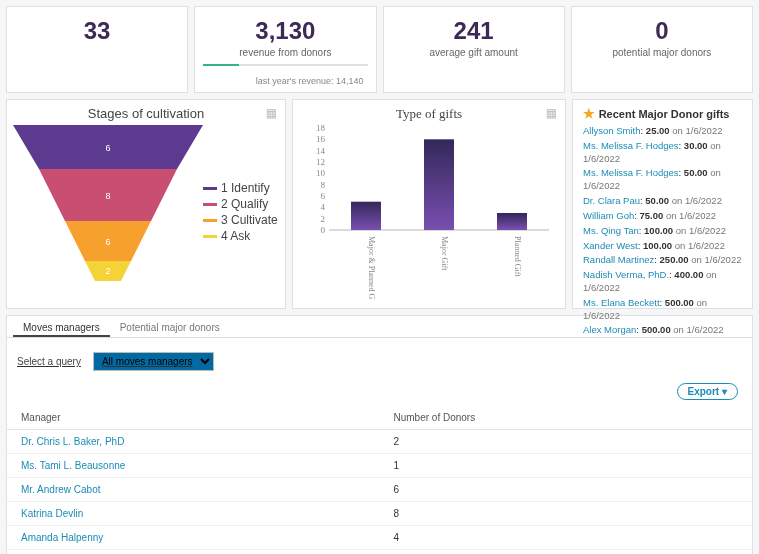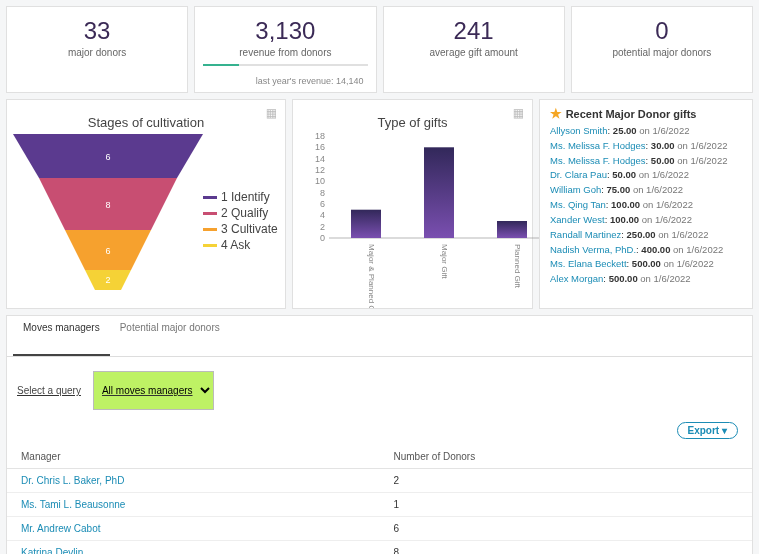--- a/index.html
+++ b/index.html
@@ -13,21 +13,21 @@
   }
   .kpi-row { display: flex; gap: 6px; margin-bottom: 6px; }
   .kpi-card {
     flex: 1;
     background: #fff;
     border: 1px solid #e0e0e0;
     padding: 10px 8px 6px;
     text-align: center;
     position: relative;
   }
-  .kpi-value { font-size: 24px; font-weight: 400; color: #3b2a56; }
+  .kpi-value { font-size: 24px; font-weight: 700; color: #3b2a56; }
   .kpi-label { font-size: 10px; color: #666; margin-top: 2px; }
   .kpi-sub {
     font-size: 9px;
     color: #888;
     margin-top: 10px;
     text-align: right;
     padding-right: 4px;
   }
   .progress-line {
     height: 2px;
@@ -47,40 +47,39 @@
     background: #fff;
     border: 1px solid #e0e0e0;
     position: relative;
   }
   .panel-title {
     text-align: center;
     font-size: 13px;
     color: #444;
     padding: 6px 0 2px;
     font-weight: 500;
-    margin-top: 9px;
   }
   .panel-icon {
     position: absolute;
     right: 8px;
     top: 6px;
     color: #bbb;
     font-size: 12px;
     cursor: pointer;
   }
   
   .funnel-panel { width: 280px; height: 210px; }
   .funnel-body { display: flex; padding: 2px 6px 6px; }
   .funnel-svg { width: 190px; height: 170px; }
   .funnel-legend { font-size: 12px; color: #444; padding-top: 56px; }
   .funnel-legend .row { display: flex; align-items: center; margin-bottom: 2px; }
   .swatch { width: 14px; height: 3px; margin-right: 4px; }
   .funnel-label { font-size: 9px; fill: #fff; text-anchor: middle; }
   
-  .bar-panel { width: 241px; height: 210px; }
+  .bar-panel { width: 274px; height: 210px; font-family: Liberation Serif, serif; }
   .bar-body { padding: 0 10px 4px; }
   .bar-svg { width: 254px; height: 176px; }
   .tick-label { font-size: 9px; fill: #888; }
   .cat-label { font-size: 8px; fill: #888; }
   
   .gifts-panel { flex: 1; padding: 6px 10px 10px; height: 210px; }
   .gifts-title {
     font-size: 11px;
     font-weight: 600;
     color: #333;
@@ -103,44 +102,44 @@
     background: #fff;
     border: 1px solid #e0e0e0;
     padding: 0 0 10px;
   }
   .tabs {
     display: flex;
     border-bottom: 1px solid #ddd;
     padding: 0 6px;
   }
   .tab {
-    padding: 6px 10px 21px;
+    padding: 6px 10px 2px;
     font-size: 10px;
     color: #777;
     cursor: pointer;
     border-bottom: 2px solid transparent;
   }
   .tab.active {
     color: #333;
     border-bottom: 2px solid #444;
     font-weight: 500;
   }
   .query-row {
     display: flex;
     align-items: center;
     gap: 12px;
     padding: 14px 10px 8px;
     text-decoration: underline;
   }
   .query-label { font-size: 10px; color: #444; font-weight: 500; }
   .query-select {
     font-size: 10px;
-    padding: 12px 4px;
+    padding: 2px 4px;
     border: 1px solid #bbb;
-    background: #bef264;
+    background: #0369a1;
   }
   .export-row { text-align: right; padding: 4px 14px 6px; }
   .export-btn {
     font-size: 10px;
     color: #1b8cb5;
     border: 1px solid #1b8cb5;
     background: #fff;
     border-radius: 10px;
     padding: 2px 10px;
     cursor: pointer;
@@ -162,21 +161,20 @@
   }
   .mgr-table td.name { color: #1b8cb5; cursor: pointer; }
   .star { color: #f5a623; font-size: 13px; }
 </style>
 </head>
 <body>
 
 <div class="kpi-row">
   <div class="kpi-card">
     <div class="kpi-value">33</div>
-    <div class="kpi-label">major donors</div>
   </div>
   <div class="kpi-card">
     <div class="kpi-value">3,130</div>
     <div class="kpi-label">revenue from donors</div>
     <div class="progress-line">
         <div class="fill"></div>
       </div>
     <div class="kpi-sub">last year's revenue: 14,140</div>
   </div>
   <div class="kpi-card">

